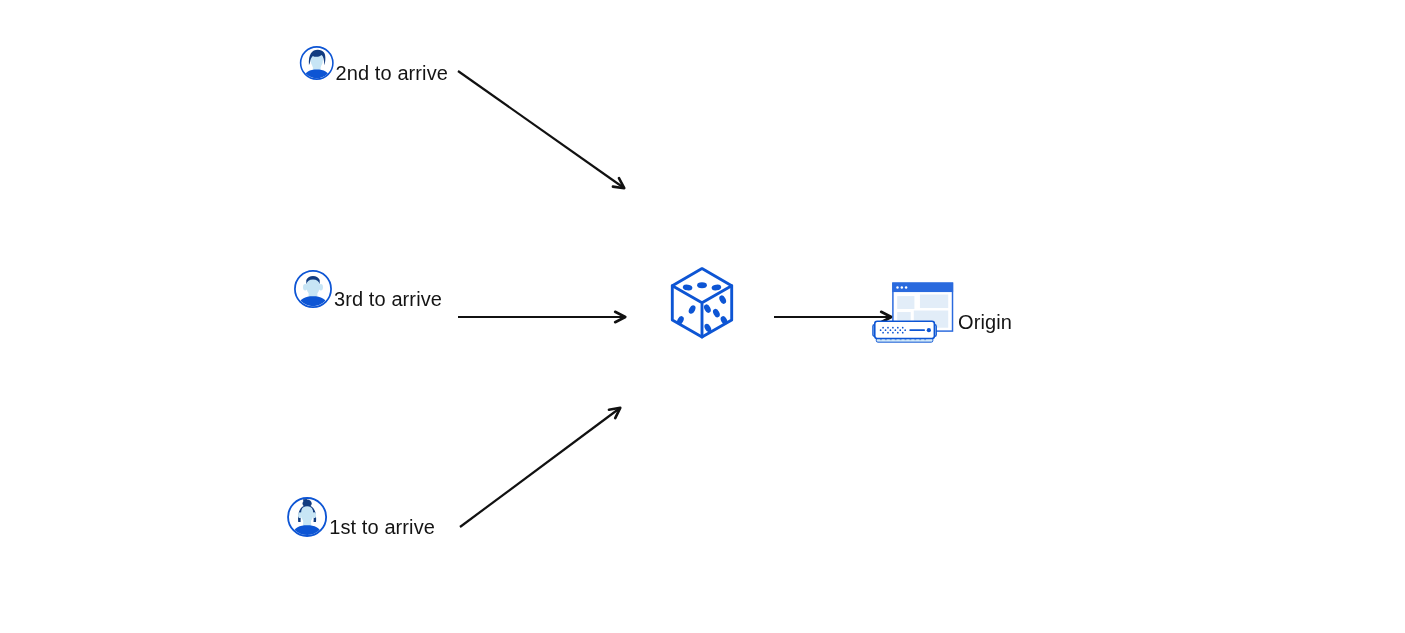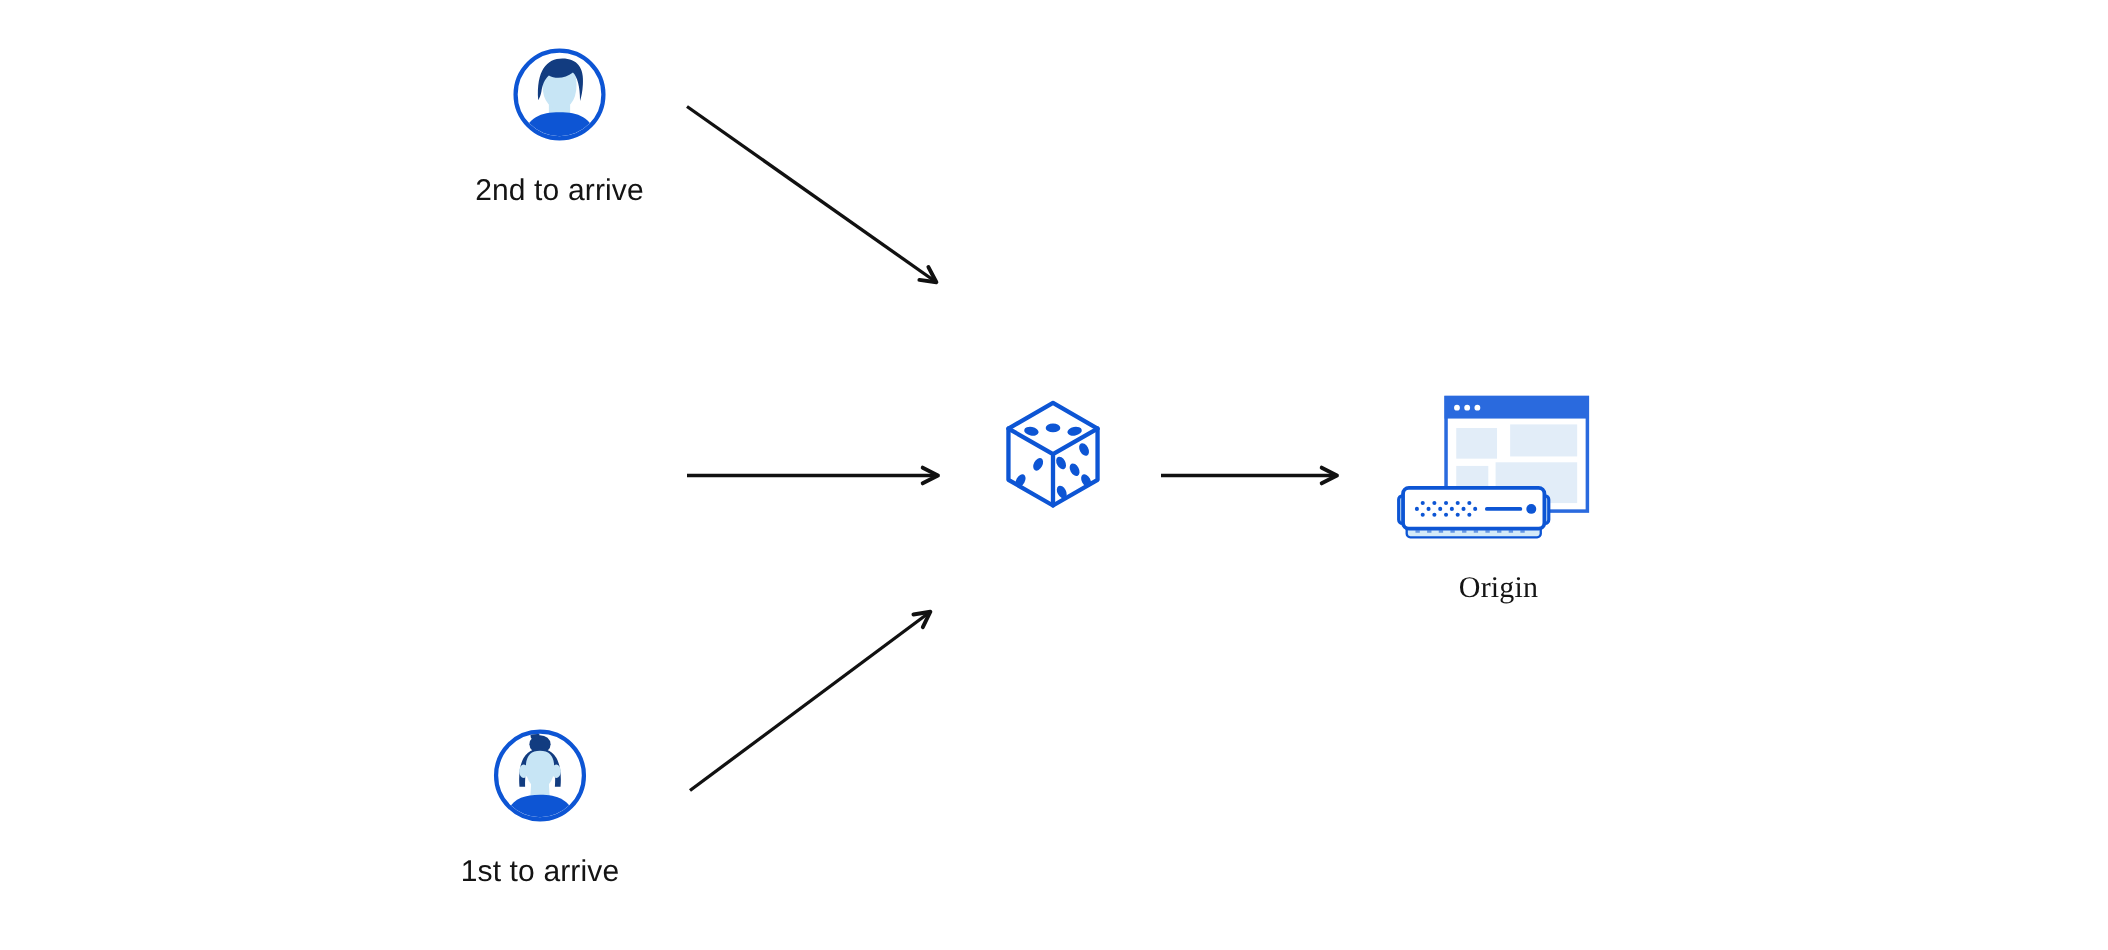--- a/index.html
+++ b/index.html
@@ -11,21 +11,20 @@
   .canvas {
     position: relative;
     width: 1405px;
     height: 633px;
     background: #ffffff;
     overflow: hidden;
   }
   .node {
     position: absolute;
     display: flex;
-    flex-direction: column;
     align-items: center;
     text-align: right;
   }
   .node .label {
     margin-top: 19px;
     font-size: 20px;
     line-height: 22px;
     color: #141414;
     white-space: nowrap;
     letter-spacing: 0.1px;
@@ -71,20 +70,39 @@
       <g clip-path="url(#cl1)">
         <rect x="28.5" y="40" width="15" height="14" fill="#c7e5f5"></rect>
         <path d="M9 72 C11 53 21 48.5 36 48.5 C51 48.5 61 53 63 72 Z" fill="#0d55d4"></path>
         <path d="M24 29 Q24 15 36 15 Q48 15 48 29 Q48 38 44 42.5 Q40 46.5 36 46.5 Q32 46.5 28 42.5 Q24 38 24 29 Z" fill="#c7e5f5"></path>
         <path d="M21 40 C19.5 19 27 10.5 38 10.5 C48.5 10.5 53.5 17 52.5 29 C52.2 34 51.5 37.5 50.5 40.5 C50.5 30 48.5 23.5 45.5 20.5 C40 25 32.5 25 28.5 22.5 C25.5 25 23.8 29.5 23.2 34 C22.8 36.2 22 38.2 21 40 Z" fill="#123c80"></path>
       </g>
     </svg>
     <div class="label">2nd to arrive</div>
   </div>
 
+  <div class="node user-node" style="left:292px; top:255px;">
+    <svg width="68" height="68" viewBox="0 0 72 72">
+      <defs>
+          <clipPath id="cl2">
+            <circle cx="36" cy="36" r="29.4"></circle>
+          </clipPath>
+        </defs>
+      <circle cx="36" cy="36" r="31" fill="#ffffff" stroke="#0d55d4" stroke-width="3"></circle>
+      <g clip-path="url(#cl2)">
+        <ellipse cx="22.5" cy="33" rx="3.6" ry="5.5" fill="#c7e5f5"></ellipse>
+        <ellipse cx="49.5" cy="33" rx="3.6" ry="5.5" fill="#c7e5f5"></ellipse>
+        <rect x="28.5" y="40" width="15" height="14" fill="#c7e5f5"></rect>
+        <path d="M9 72 C11 53 21 48.5 36 48.5 C51 48.5 61 53 63 72 Z" fill="#0d55d4"></path>
+        <path d="M24.5 29 Q24.5 16 36 16 Q47.5 16 47.5 29 Q47.5 38.5 43.5 43 Q39.5 47 36 47 Q32.5 47 28.5 43 Q24.5 38.5 24.5 29 Z" fill="#c7e5f5"></path>
+        <path d="M24.5 28 L24.5 20.5 Q28 13.5 36 13.5 Q44 13.5 47.5 20.5 L47.5 28 Q45.5 19.5 36 19.5 Q26.5 19.5 24.5 28 Z" fill="#123c80"></path>
+      </g>
+    </svg>
+    <div class="label">3rd to arrive</div>
+  </div>
 
   <div class="node user-node" style="left:285px; top:483px;">
     <svg width="68" height="68" viewBox="0 0 72 72">
       <defs>
           <clipPath id="cl3">
             <circle cx="36" cy="36" r="29.4"></circle>
           </clipPath>
         </defs>
       <circle cx="36" cy="36" r="31" fill="#ffffff" stroke="#0d55d4" stroke-width="3"></circle>
       <g clip-path="url(#cl3)">
@@ -114,21 +132,21 @@
       <ellipse cx="16" cy="61.5" rx="3.2" ry="5" fill="#0d55d4" transform="rotate(28 16 61.5)"></ellipse>
 
       <ellipse cx="63" cy="38.5" rx="3.2" ry="5" fill="#0d55d4" transform="rotate(-28 63 38.5)"></ellipse>
       <ellipse cx="46" cy="48.5" rx="3.2" ry="5" fill="#0d55d4" transform="rotate(-28 46 48.5)"></ellipse>
       <ellipse cx="56" cy="53.5" rx="3.2" ry="5" fill="#0d55d4" transform="rotate(-28 56 53.5)"></ellipse>
       <ellipse cx="64.5" cy="61.5" rx="3.2" ry="5" fill="#0d55d4" transform="rotate(-28 64.5 61.5)"></ellipse>
       <ellipse cx="46.5" cy="70" rx="3.2" ry="5" fill="#0d55d4" transform="rotate(-28 46.5 70)"></ellipse>
     </svg>
   </div>
 
-  <div class="node origin-node" style="left:929px; top:262px;font-family:Liberation Serif, serif;">
+  <div class="node origin-node" style="left:872px; top:262px;">
     <svg width="136" height="105" viewBox="0 0 140 108">
 
       <g>
         <rect x="34" y="3" width="97" height="78" fill="#ffffff" stroke="#2a6ade" stroke-width="2.4"></rect>
         <rect x="33" y="2" width="99" height="15.5" fill="#2a6ade"></rect>
         <circle cx="41.5" cy="10" r="2" fill="#ffffff"></circle>
         <circle cx="48.5" cy="10" r="2" fill="#ffffff"></circle>
         <circle cx="55.5" cy="10" r="2" fill="#ffffff"></circle>
         <rect x="41" y="24" width="28" height="21" fill="#e2edf8"></rect>
         <rect x="78" y="21.5" width="46" height="22" fill="#e2edf8"></rect>

